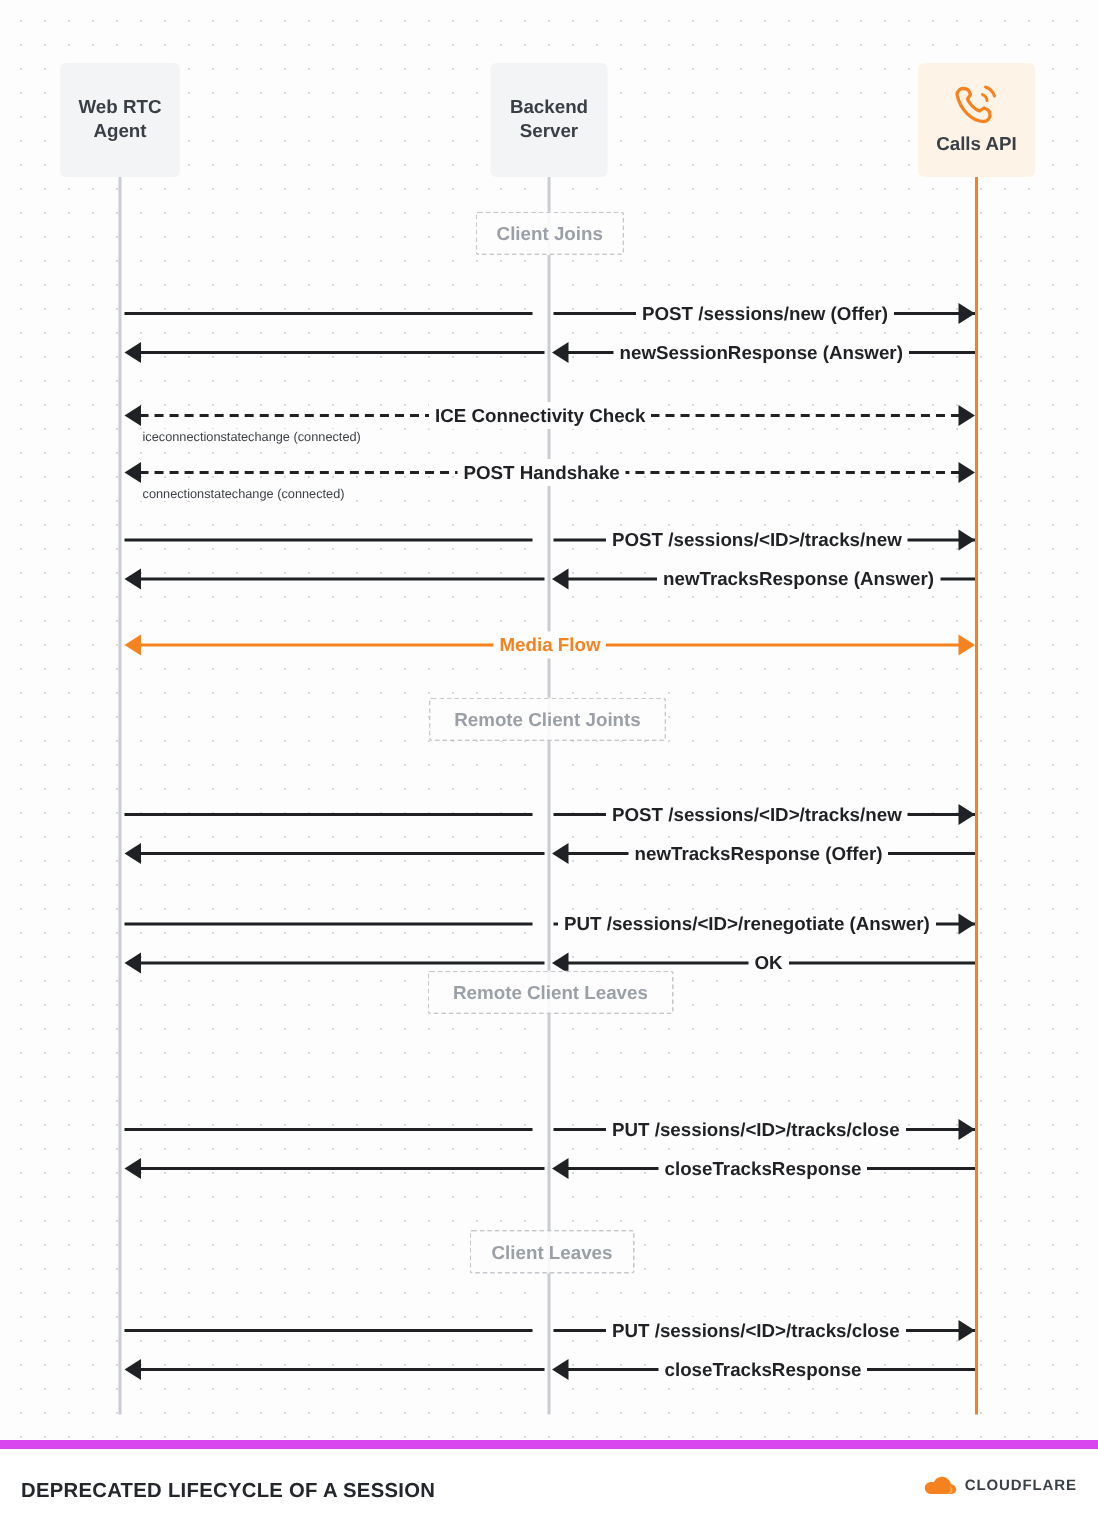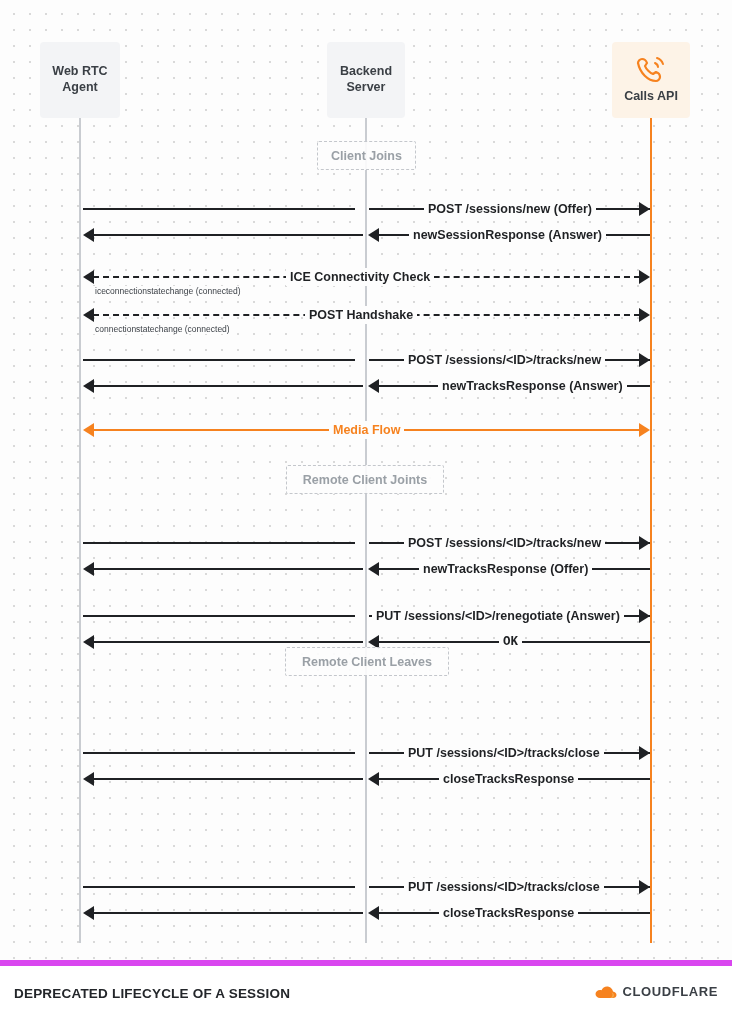--- a/index.html
+++ b/index.html
@@ -111,21 +111,21 @@
     font-size:13.5px;font-weight:bold;color:#23262a;letter-spacing:0.2px;
   }
   .cf-logo{
     position:absolute;right:14px;top:18px;
     display:flex;align-items:center;gap:5px;
   }
   .cf-cloud{
     width:22px;height:13px;display:block;
   }
   .cf-word{
-    font-size:13px;font-weight:bold;color:#3a3f45;letter-spacing:0.6px;
+    font-size:10px;font-weight:bold;color:#3a3f45;letter-spacing:0.6px;
   }
 </style>
 </head>
 <body>
 
 <div id="root">
 
   <div class="canvas"></div>
 
   <div class="lifeline" style="left:79px;top:118px;height:825px;"></div>
@@ -242,21 +242,21 @@
     <div class="line" style="left:290px;width:281px;"></div>
     <div class="arrowhead right" style="left:560px;"></div>
     <div class="msg-label" style="left:293px;">PUT /sessions/&lt;ID&gt;/renegotiate (Answer)</div>
   </div>
 
   <div class="msg" style="left:79px;top:633px;width:575px;">
     <div class="arrowhead left" style="left:4px;"></div>
     <div class="line" style="left:14px;width:270px;"></div>
     <div class="arrowhead left" style="left:289px;"></div>
     <div class="line" style="left:299px;width:272px;"></div>
-    <div class="msg-label" style="left:420px;font-family:Liberation Mono, monospace;">OK</div>
+    <div class="msg-label" style="left:420px;">OK</div>
   </div>
 
   <div class="phase" style="left:285px;top:647px;width:162px;height:27px;">
     <span>Remote Client Leaves</span>
   </div>
 
   <div class="msg" style="left:79px;top:744px;width:575px;">
     <div class="line" style="left:4px;width:272px;"></div>
     <div class="arrowhead right" style="left:345px;"></div>
     <div class="line" style="left:290px;width:281px;"></div>
@@ -265,20 +265,23 @@
   </div>
 
   <div class="msg" style="left:79px;top:770px;width:575px;">
     <div class="arrowhead left" style="left:4px;"></div>
     <div class="line" style="left:14px;width:270px;"></div>
     <div class="arrowhead left" style="left:289px;"></div>
     <div class="line" style="left:299px;width:272px;"></div>
     <div class="msg-label" style="left:360px;">closeTracksResponse</div>
   </div>
 
+  <div class="phase" style="left:313px;top:820px;width:108px;height:27px;">
+    <span>Client Leaves</span>
+  </div>
 
   <div class="msg" style="left:79px;top:878px;width:575px;">
     <div class="line" style="left:4px;width:272px;"></div>
     <div class="arrowhead right" style="left:345px;"></div>
     <div class="line" style="left:290px;width:281px;"></div>
     <div class="arrowhead right" style="left:560px;"></div>
     <div class="msg-label" style="left:325px;">PUT /sessions/&lt;ID&gt;/tracks/close</div>
   </div>
 
   <div class="msg" style="left:79px;top:904px;width:575px;">

